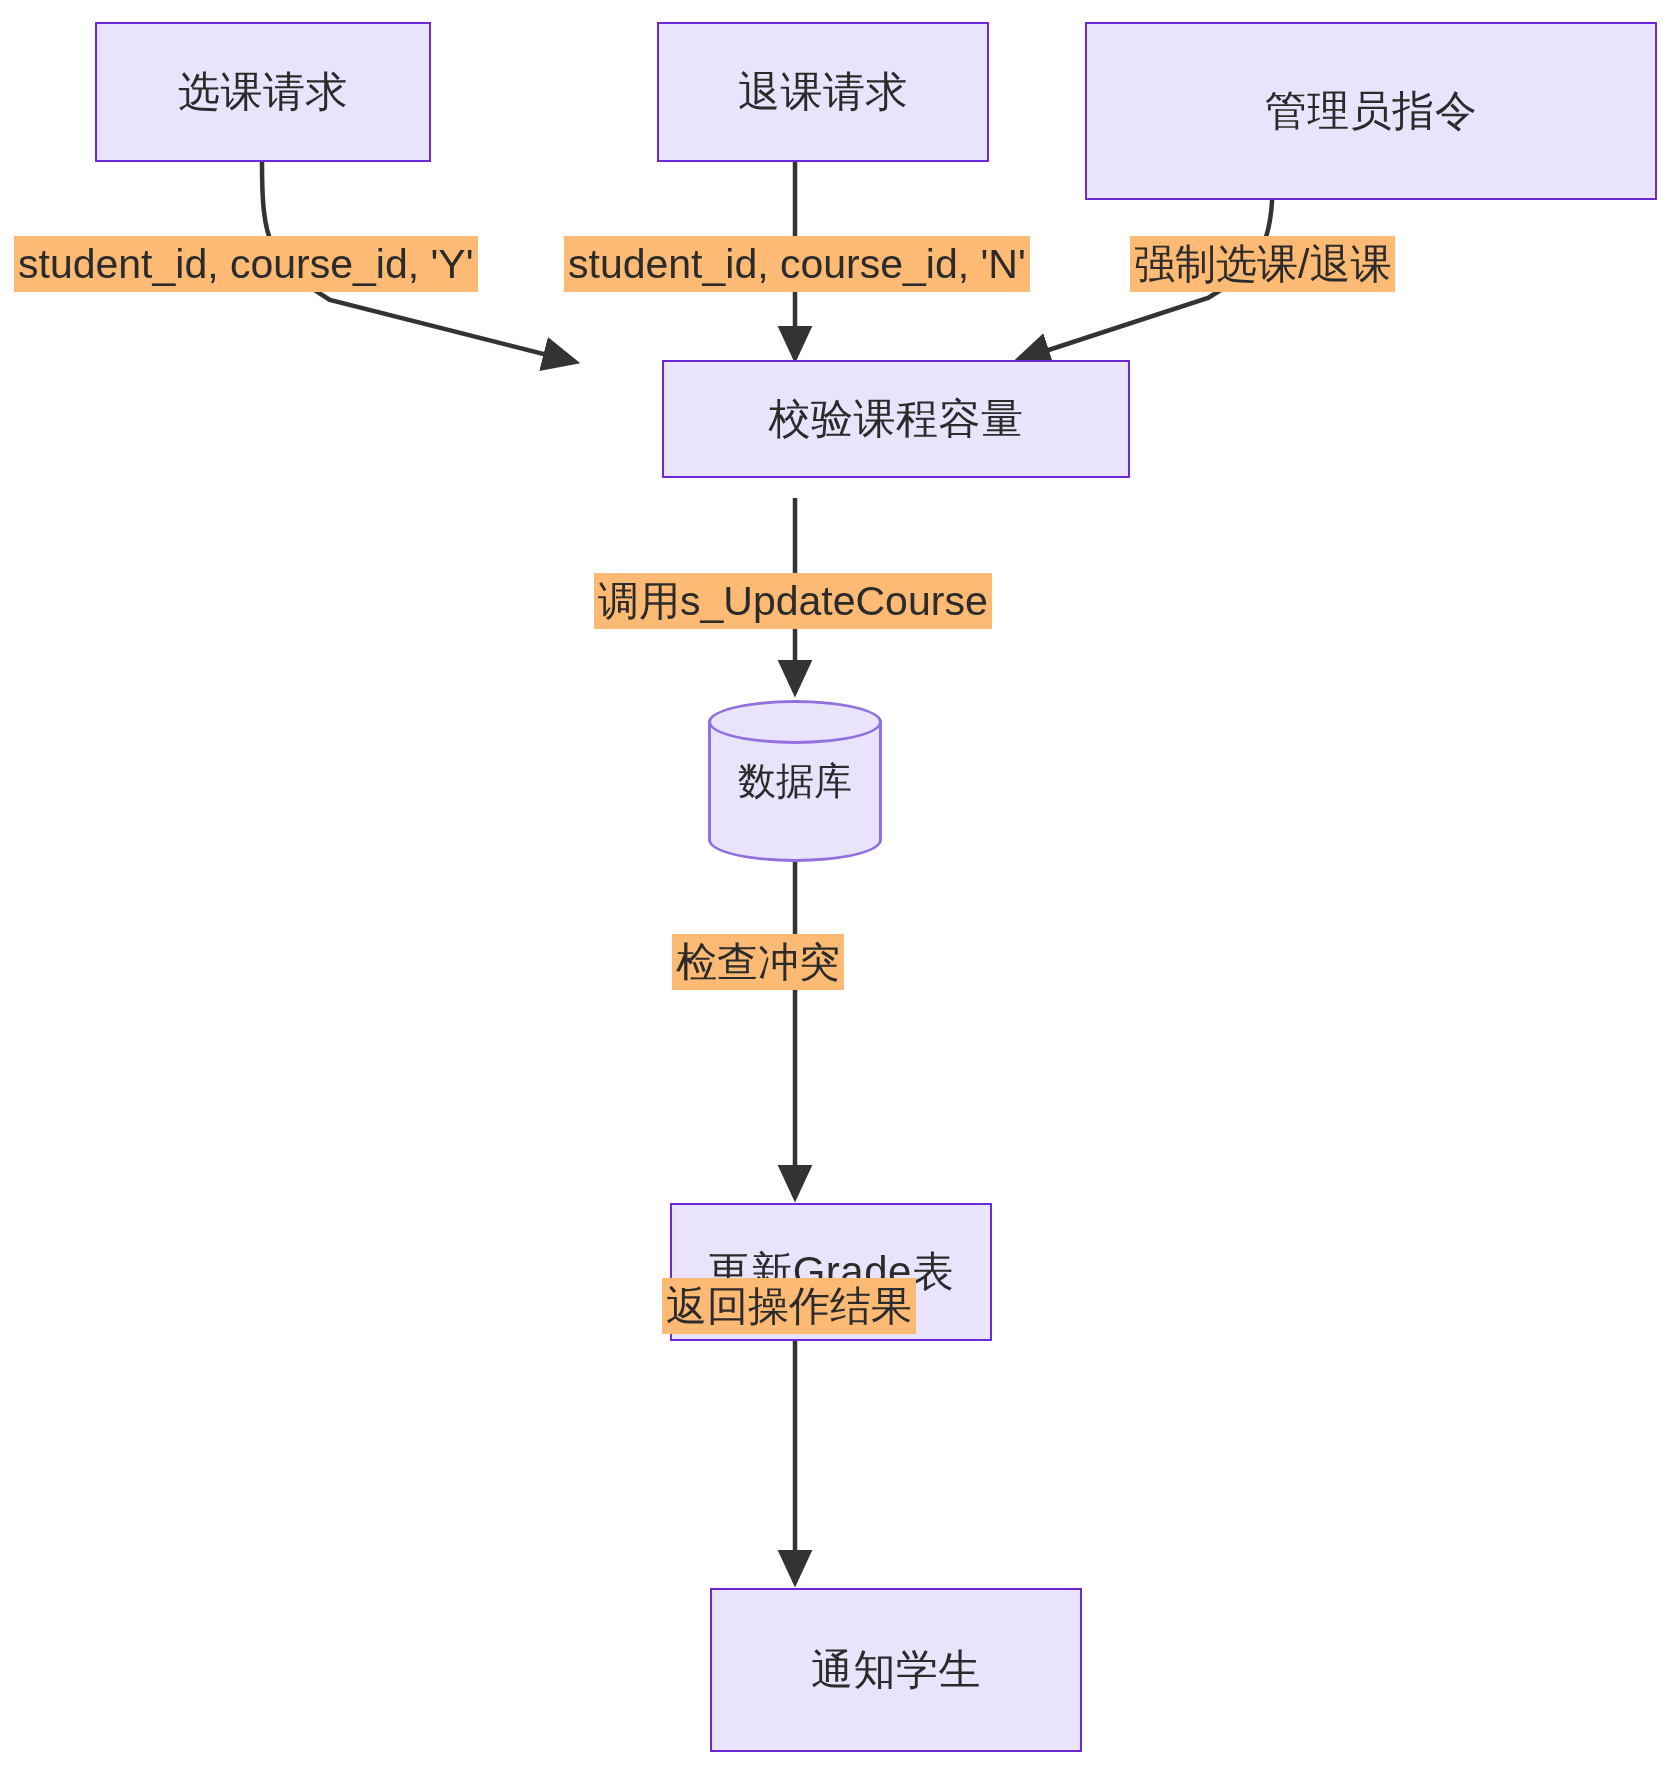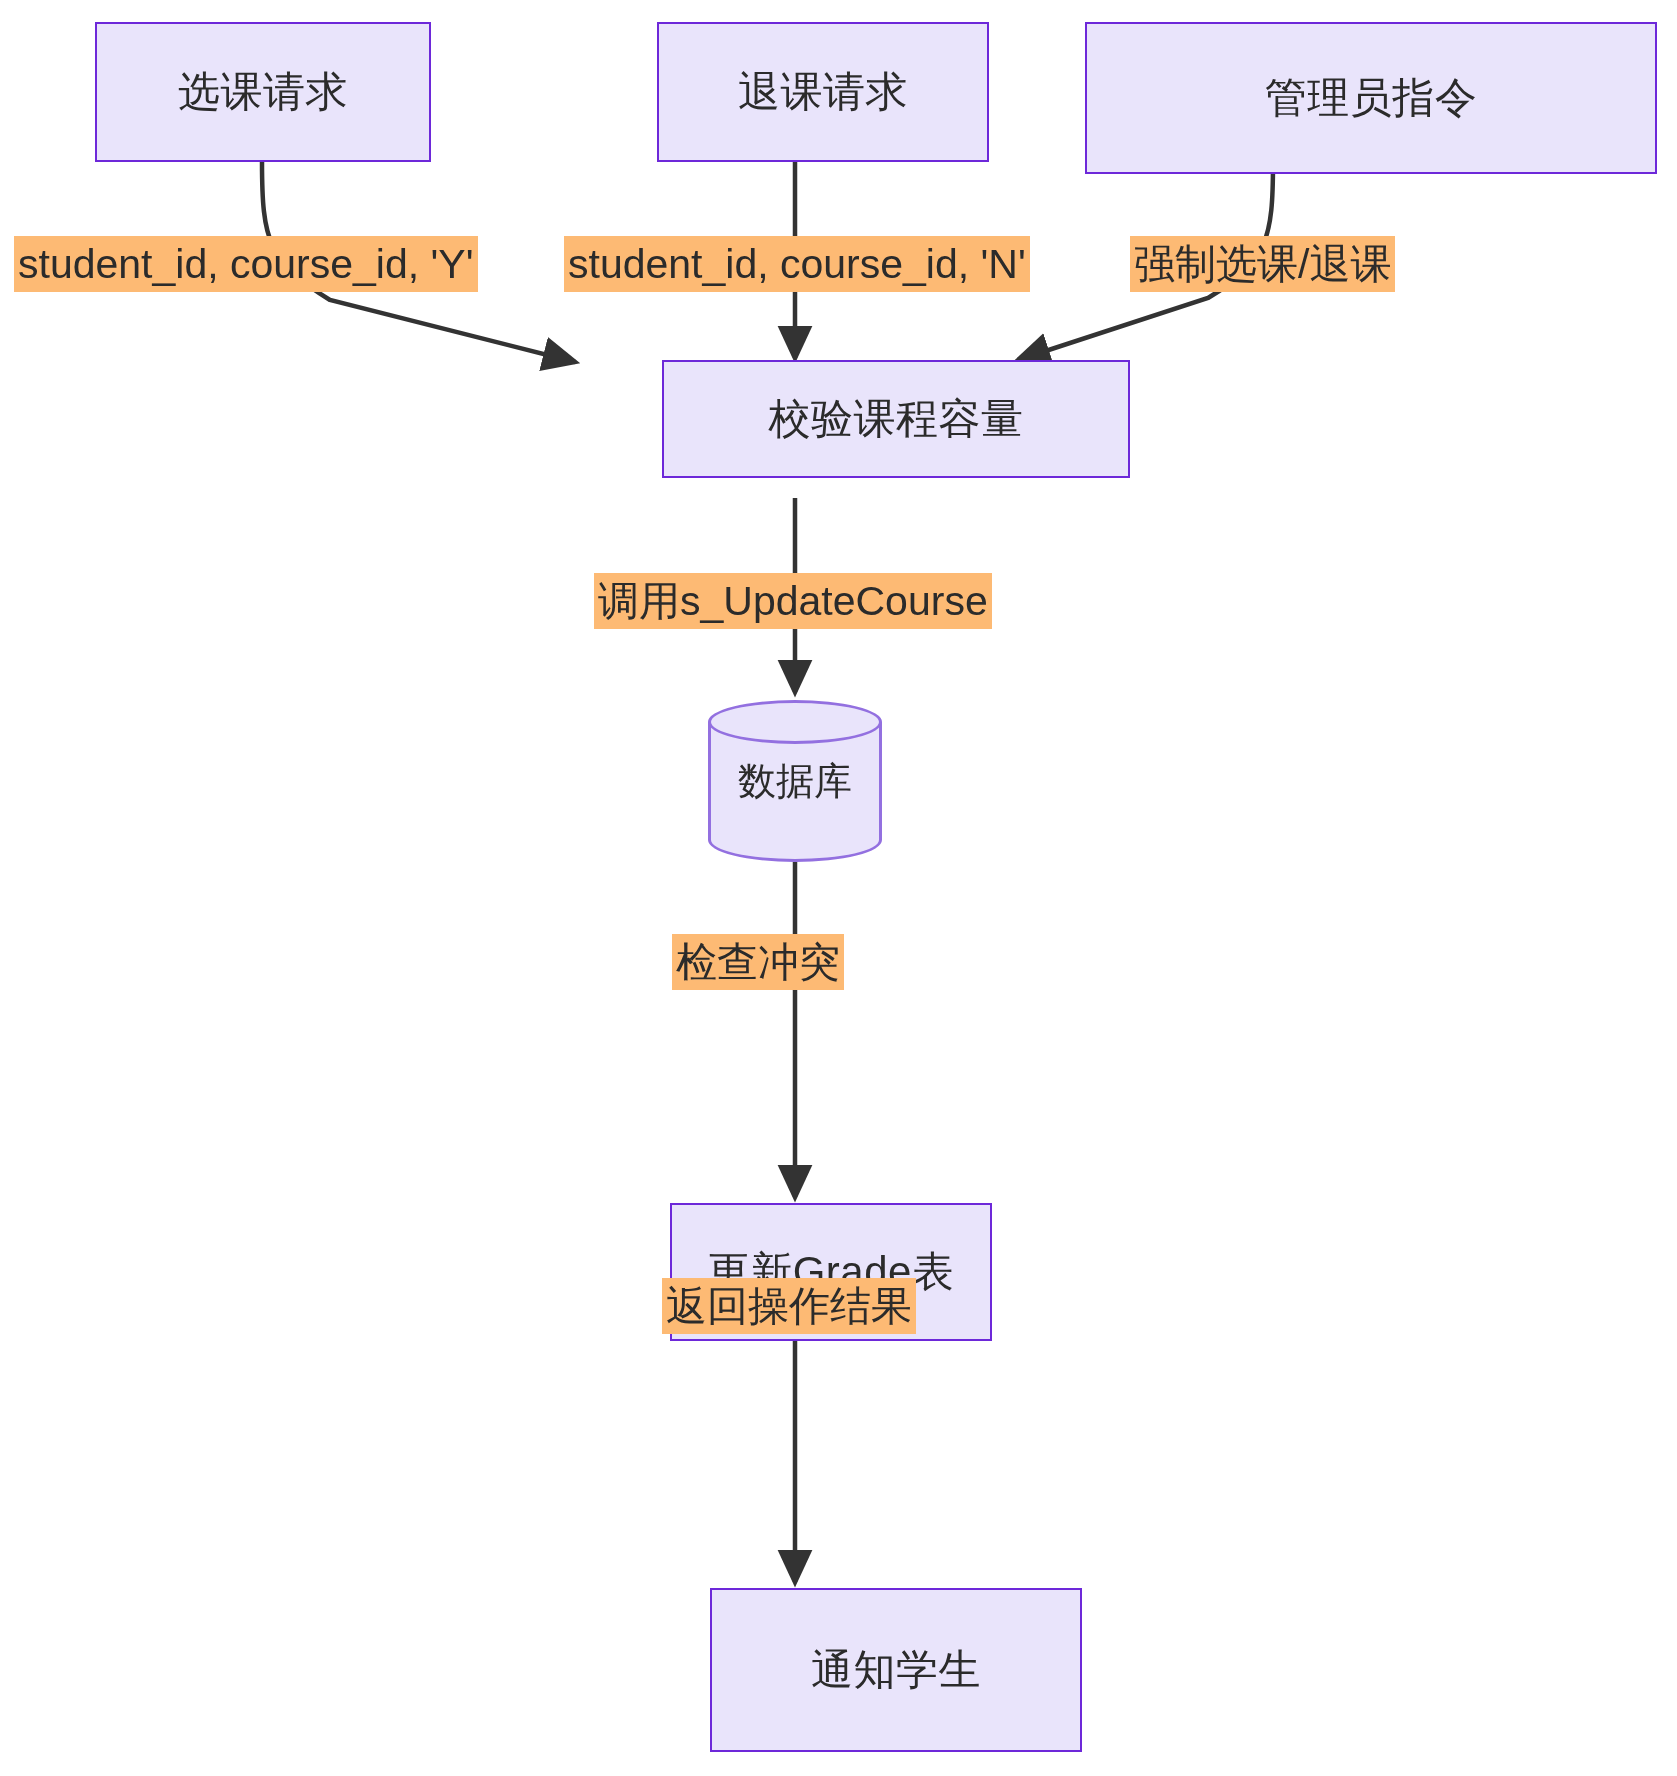--- a/index.html
+++ b/index.html
@@ -133,21 +133,21 @@
   </svg>
 
   <div class="node" style="left:95px; top:22px; width:336px; height:140px;">
     <span class="node-label">选课请求</span>
   </div>
 
   <div class="node" style="left:629px; top:22px; width:332px; height:140px;margin-left:28px;">
     <span class="node-label">退课请求</span>
   </div>
 
-  <div class="node" style="left:1085px; top:22px; width:572px; height:152px;">
+  <div class="node" style="left:1085px; top:22px; width:572px; height:178px;">
     <span class="node-label">管理员指令</span>
   </div>
 
   <div class="node" style="left:662px; top:360px; width:468px; height:118px;">
     <span class="node-label">校验课程容量</span>
   </div>
 
   <div class="db-node" style="left:708px; top:700px; width:174px; height:162px;padding-left:32px;">
     <div class="db-body"></div>
     <div class="db-bottom"></div>

